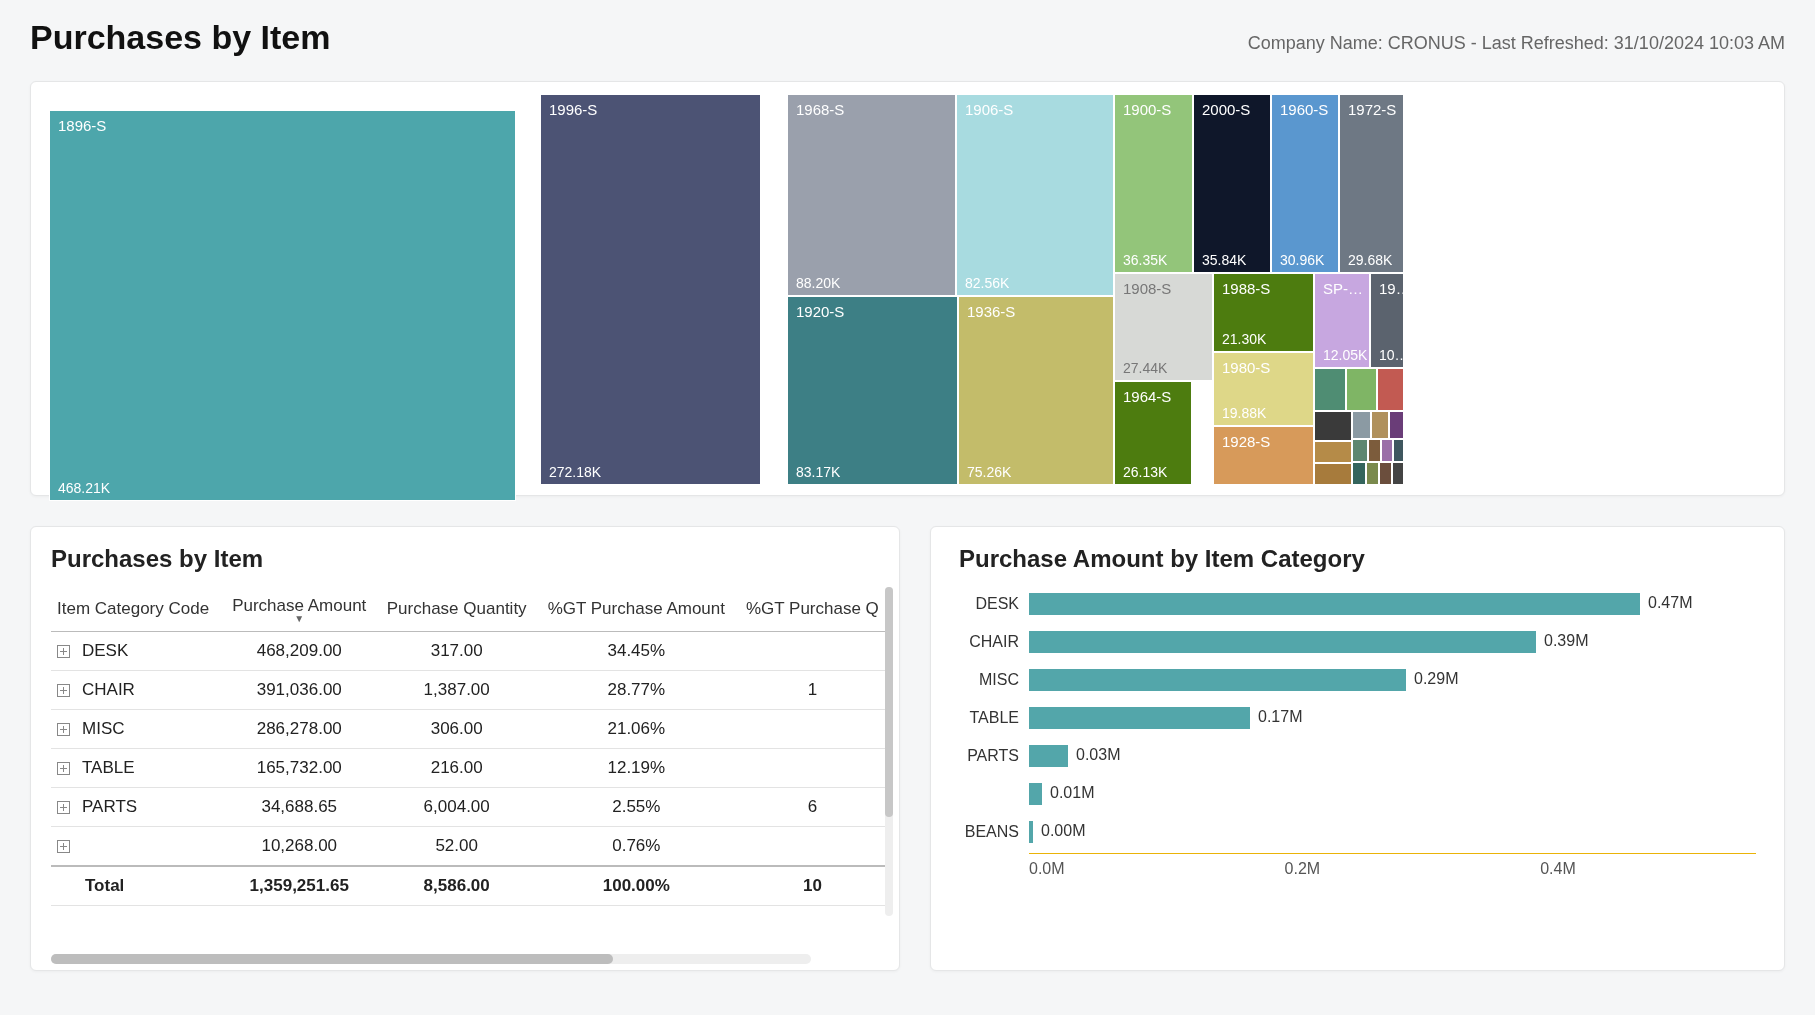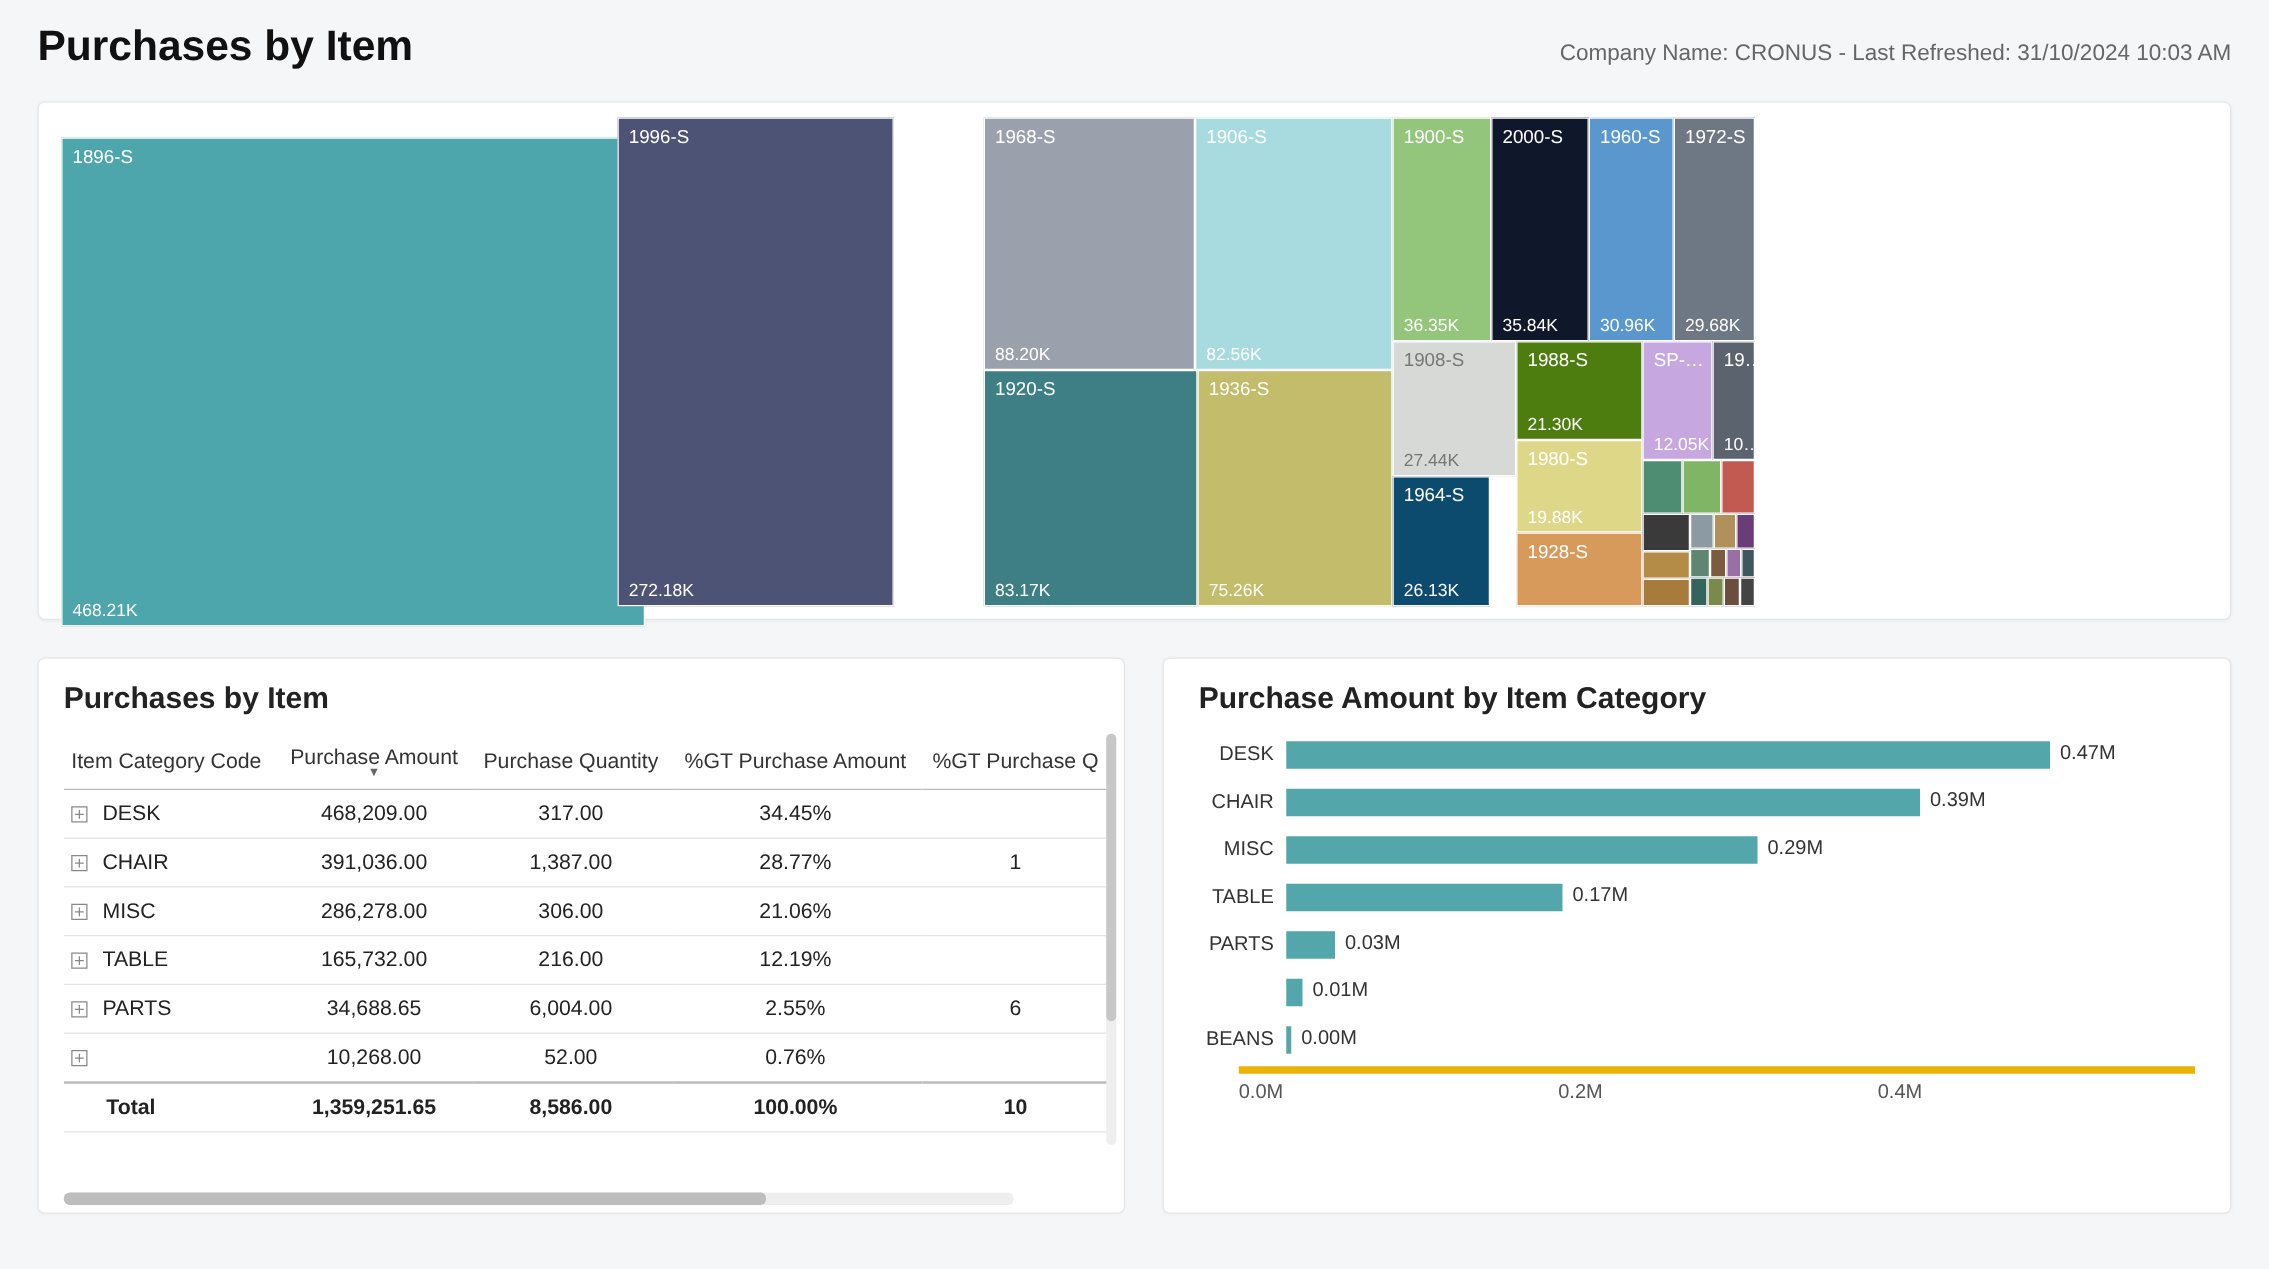--- a/index.html
+++ b/index.html
@@ -96,38 +96,38 @@
     height: 445px;
     padding: 18px 28px 14px 28px;
     position: relative;
   }
   .bar-area { position: relative; height: 340px; }
   .bar-row { display:flex; align-items:center; height: 34px; margin-bottom: 4px; }
   .bar-cat { width: 70px; font-size: 16px; text-align: right; padding-right: 10px; color:#333;}
   .bar-track { flex:1; position:relative; height: 22px; }
   .bar-fill { height: 100%; background:#53a6aa; position:absolute; left:0; top:0; }
   .bar-lbl { position:absolute; top: 1px; font-size:16px; color:#333; }
-  .axis { display:flex; margin-left:32px; border-top:6px solid #eab308; padding-top:6px;}
+  .axis { display:flex; margin-left:70px; border-top:1px solid #eab308; padding-top:6px;}
   .axis span { font-size:16px; color:#555; }
 </style>
 </head>
 <body>
 
 <div class="header">
   <h1>Purchases by Item</h1>
   <div class="meta">Company Name: CRONUS - Last Refreshed: 31/10/2024 10:03 AM</div>
 </div>
 
 <div id="treemap-panel" class="panel">
   <div id="treemap-inner" style="position:relative;width:1355px;height:391px;">
       <div class="tm-cell" style="left: 0px; top: 16px; width: 467px; height: 391px; background: rgb(77, 166, 171);">
         <div class="tm-label">1896-S</div>
         <div class="tm-val">468.21K</div>
       </div>
-      <div class="tm-cell" style="left: 445px; top: 0px; width: 221px; height: 391px; background: rgb(76, 83, 116);">
+      <div class="tm-cell" style="left: 491px; top: 0px; width: 221px; height: 391px; background: rgb(76, 83, 116);">
         <div class="tm-label">1996-S</div>
         <div class="tm-val">272.18K</div>
       </div>
       <div class="tm-cell" style="left: 738px; top: 0px; width: 169px; height: 202px; background: rgb(154, 160, 172);">
         <div class="tm-label">1968-S</div>
         <div class="tm-val">88.20K</div>
       </div>
       <div class="tm-cell" style="left: 907px; top: 0px; width: 158px; height: 202px; background: rgb(168, 219, 224);">
         <div class="tm-label">1906-S</div>
         <div class="tm-val">82.56K</div>
@@ -153,21 +153,21 @@
         <div class="tm-val">30.96K</div>
       </div>
       <div class="tm-cell" style="left: 1290px; top: 0px; width: 65px; height: 179px; background: rgb(110, 120, 132);">
         <div class="tm-label">1972-S</div>
         <div class="tm-val">29.68K</div>
       </div>
       <div class="tm-cell" style="left: 1065px; top: 179px; width: 99px; height: 108px; background: rgb(215, 217, 214); color: rgb(119, 119, 119);">
         <div class="tm-label">1908-S</div>
         <div class="tm-val">27.44K</div>
       </div>
-      <div class="tm-cell" style="left: 1065px; top: 287px; width: 78px; height: 104px; background: #0c4a6e;">
+      <div class="tm-cell" style="left: 1065px; top: 287px; width: 78px; height: 104px; background: #4d7c0f;">
         <div class="tm-label">1964-S</div>
         <div class="tm-val">26.13K</div>
       </div>
       <div class="tm-cell" style="left: 1164px; top: 179px; width: 101px; height: 79px; background: #4d7c0f;">
         <div class="tm-label">1988-S</div>
         <div class="tm-val">21.30K</div>
       </div>
       <div class="tm-cell" style="left: 1164px; top: 258px; width: 101px; height: 74px; background: rgb(222, 215, 136);">
         <div class="tm-label">1980-S</div>
         <div class="tm-val">19.88K</div>

